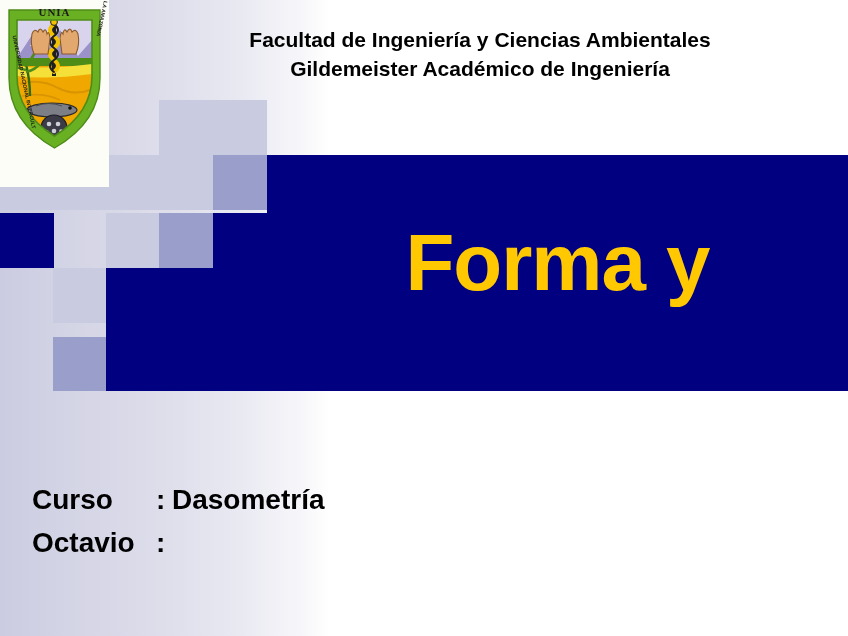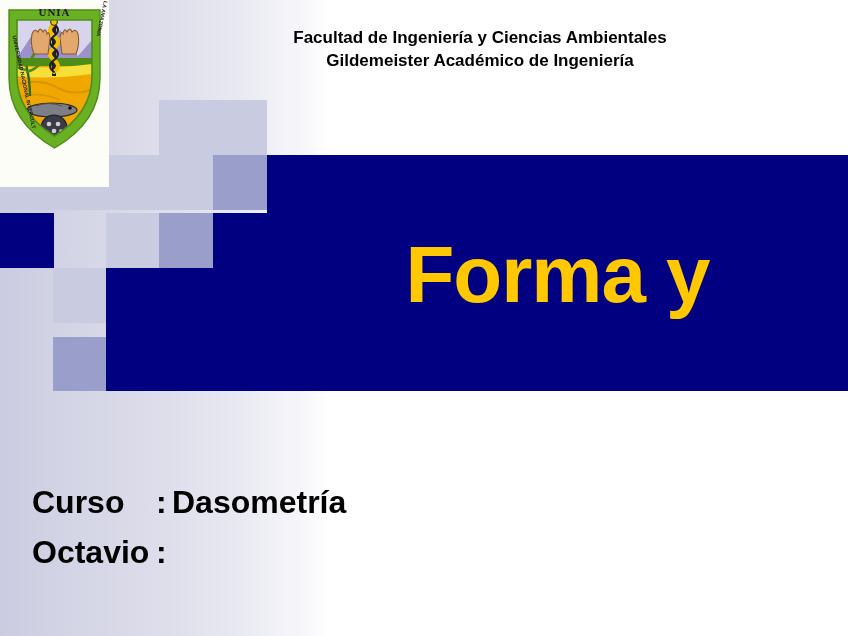--- a/index.html
+++ b/index.html
@@ -61,21 +61,21 @@
     top: 213px;
     width: 635px;
     height: 60px;
     background: #000080;
   }
 
   
   #title-wrap {
     position: absolute;
     left: 267px;
-    top: 160px;
+    top: 148px;
     width: 581px;
     height: 230px;
     display: flex;
     flex-direction: column;
     align-items: center;
     justify-content: center;
     z-index: 6;
     pointer-events: none;
   }
   .title-line {
@@ -93,21 +93,21 @@
     position: absolute;
     left: 120px;
     top: 26px;
     width: 720px;
     text-align: center;
     z-index: 7;
   }
   #header-text div {
     font-family: "Liberation Sans", sans-serif;
     font-weight: bold;
-    font-size: 17px;
+    font-size: 21px;
     line-height: 1.38;
     color: #000000;
   }
 
   
   #logo-box {
     position: absolute;
     left: 0px;
     top: 0px;
     width: 109px;
@@ -122,21 +122,21 @@
     position: absolute;
     left: 32px;
     top: 478px;
     z-index: 7;
   }
   .info-row {
     display: flex;
     align-items: baseline;
     font-family: "Liberation Sans", sans-serif;
     font-weight: bold;
-    font-size: 32px;
+    font-size: 28px;
     line-height: 1.55;
     color: #000000;
     white-space: nowrap;
   }
   .info-label { width: 124px; flex: none; }
   .info-colon { width: 16px; flex: none; }
   .info-value { flex: none; }
 </style>
 </head>
 <body>

